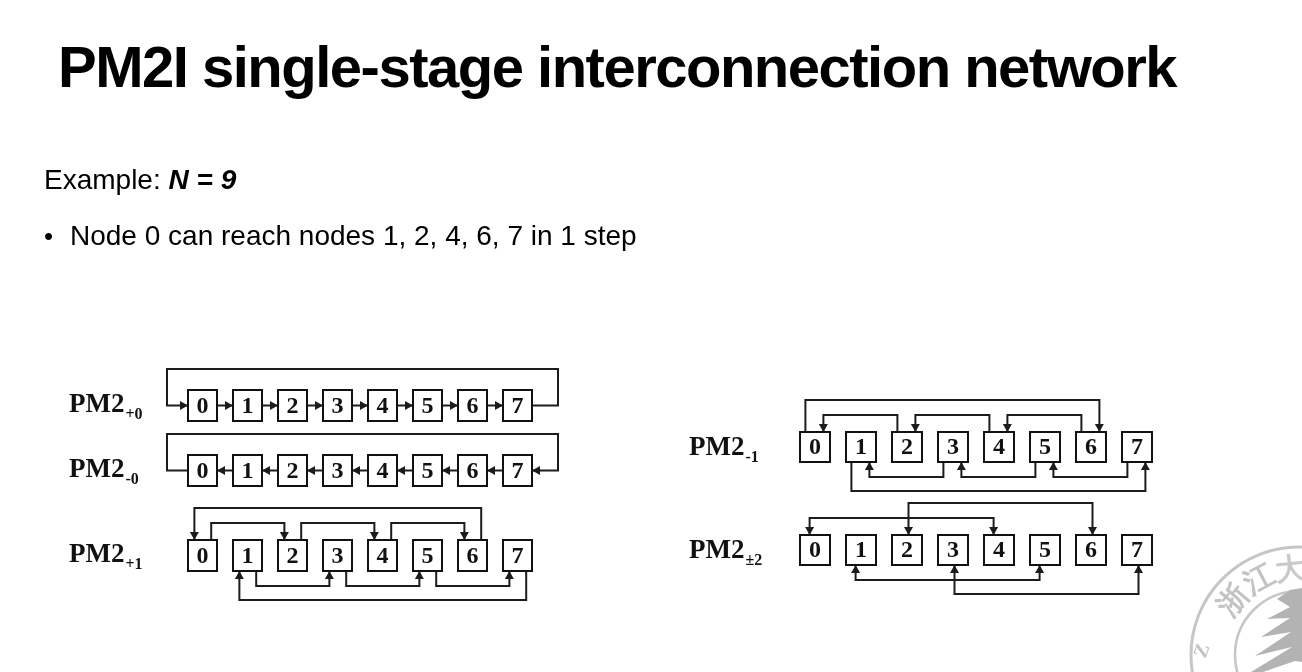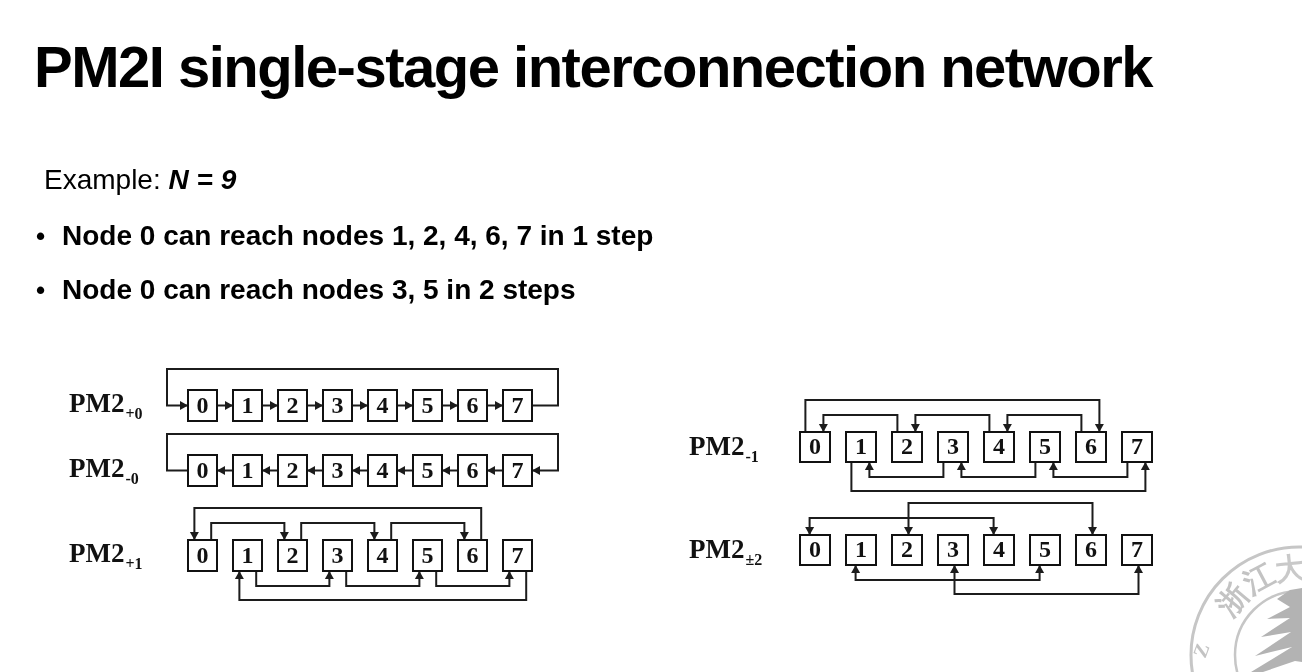--- a/index.html
+++ b/index.html
@@ -1,30 +1,30 @@
 <!DOCTYPE html>
 <html><head>
 <meta charset="utf-8">
 <style>
   html,body{margin:0;padding:0;background:#fff;}
   .slide{
     position:relative;width:1302px;height:672px;background:#ffffff;
     overflow:hidden;font-family:"Liberation Sans",sans-serif;color:#000;
   }
   .title{
-    position:absolute;left:34px;top:38px;margin:0;
+    position:absolute;left:58px;top:38px;margin:0;
     font-size:58px;font-weight:bold;letter-spacing:-1.5px;line-height:1;
     white-space:nowrap;
   }
   .example{
     position:absolute;left:44px;top:163px;font-size:28px;line-height:1.2;
   }
   .example .nval{font-weight:bold;font-style:italic;}
   .bullet-row{
-    position:absolute;left:36px;font-size:28px;line-height:1.2;white-space:nowrap;font-weight:bold;
+    position:absolute;left:44px;font-size:28px;line-height:1.2;white-space:nowrap;
   }
   .bullet-row .dot{display:inline-block;width:26px;font-size:26px;}
   .b1{top:219px;} .b2{top:273px;}
   svg.layer{position:absolute;left:0;top:0;pointer-events:none;}
   .dlabel{font-family:"Liberation Serif","DejaVu Serif",serif;font-weight:bold;font-size:27px;fill:#111;}
   .dlabel .sub{font-size:16px;}
   .nnum{font-family:"Liberation Serif","DejaVu Serif",serif;font-weight:bold;font-size:24px;fill:#111;}
   .cline{fill:none;stroke:#1c1c1c;stroke-width:2;}
   .nbox{fill:#ffffff;stroke:#111;stroke-width:2;}
   .ahead{fill:#1c1c1c;stroke:none;}
@@ -35,21 +35,20 @@
 <body>
 
 <div class="slide">
 
   <h1 class="title">PM2I single-stage interconnection network</h1>
 
   <div class="example"><span>Example: </span><span class="nval">N = 9</span></div>
 
   <div class="bullet-row b1"><span class="dot">•</span><span>Node 0 can reach nodes 1, 2, 4, 6, 7 in 1 step</span></div>
 
-  <div class="bullet-row b2"><span class="dot">•</span><span>Node 0 can reach nodes 3, 5 in 2 steps</span></div>
 
   <svg class="layer" id="diagrams" width="1302" height="672" viewBox="0 0 1302 672">
       <g>
         <text x="69" y="412" class="dlabel"><tspan>PM2</tspan><tspan dy="7" dx="1" class="sub">+0</tspan></text>
         <line x1="217" y1="405.5" x2="233" y2="405.5" class="cline"></line>
         <polygon points="225,401 225,410 233,405.5" class="ahead"></polygon>
         <line x1="262" y1="405.5" x2="278" y2="405.5" class="cline"></line>
         <polygon points="270,401 270,410 278,405.5" class="ahead"></polygon>
         <line x1="307" y1="405.5" x2="323" y2="405.5" class="cline"></line>
         <polygon points="315,401 315,410 323,405.5" class="ahead"></polygon>

